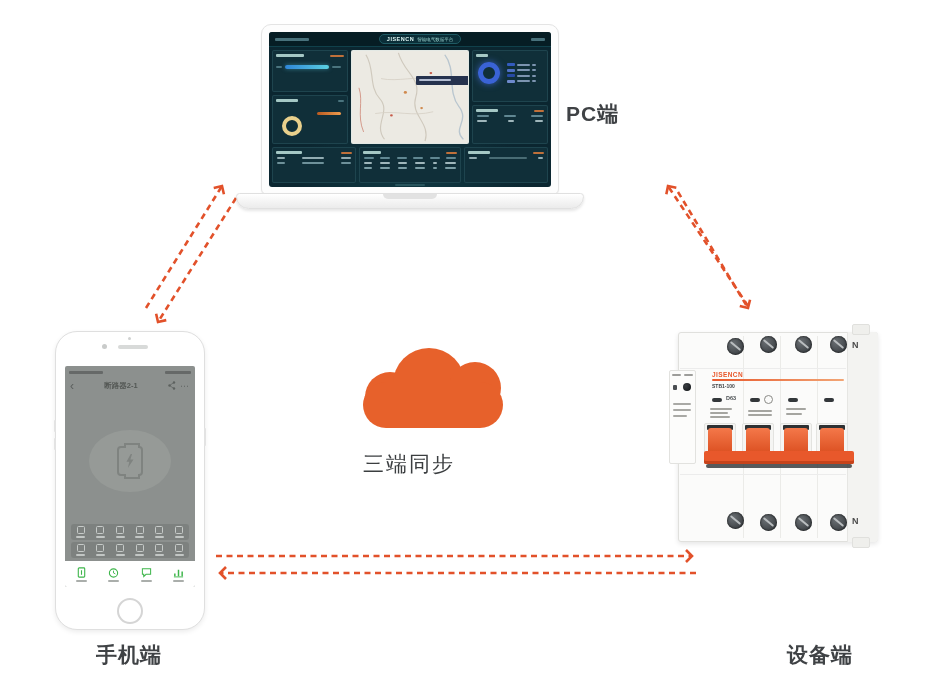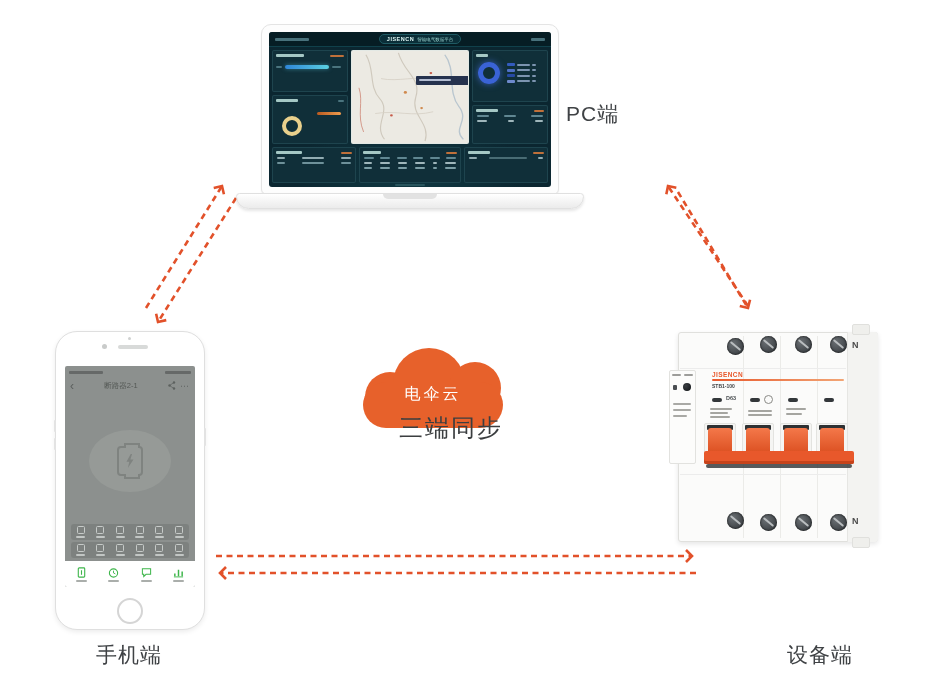--- a/index.html
+++ b/index.html
@@ -1,20 +1,20 @@
 <!DOCTYPE html>
 <html><head>
 <meta charset="utf-8">
 <style>
   html,body{margin:0;padding:0;background:#fff;font-family:"Liberation Sans",sans-serif;}
   .stage{position:relative;width:925px;height:694px;background:#ffffff;overflow:hidden;}
   
   .tb{display:inline-block;height:3px;border-radius:1px;background:#9fb3ba;opacity:.85;}
   
-  .big-label{position:absolute;font-size:21px;color:#3f4245;letter-spacing:1px;}
+  .big-label{position:absolute;font-size:21px;color:#3f4245;letter-spacing:1px;font-weight:bold;}
   
   svg.arrows{position:absolute;left:0;top:0;pointer-events:none;}
   
   .laptop-screen{position:absolute;left:261px;top:24px;width:298px;height:171px;background:#fdfdfd;border:1px solid #e4e4e4;border-radius:10px 10px 6px 6px;padding:7px;box-sizing:border-box;box-shadow:0 1px 2px rgba(0,0,0,.06);}
   .laptop-base{position:absolute;left:236px;top:193px;width:348px;height:16px;background:linear-gradient(#ffffff,#ebebeb);border:1px solid #e0e0e0;border-radius:4px 4px 14px 14px;box-shadow:0 2px 3px rgba(0,0,0,.10);box-sizing:border-box;}
   .base-notch{position:absolute;left:146px;top:0;width:54px;height:5px;background:#e2e2e2;border-radius:0 0 8px 8px;}
   .dash{width:100%;height:100%;background:#0B2630;background-image:radial-gradient(ellipse at 50% 130%, rgba(30,110,120,.30), transparent 60%);border-radius:3px;overflow:hidden;display:flex;flex-direction:column;}
   .dash-hd{height:14px;flex:none;display:flex;align-items:center;justify-content:space-between;padding:0 6px;background:rgba(4,24,30,.65);border-bottom:1px solid #10404a;}
   .logo-pill{display:flex;align-items:center;gap:3px;border:1px solid #1f5a63;background:#0a2e38;border-radius:8px;padding:1px 7px;}
   .logo-brand{font-size:5.5px;font-weight:bold;color:#dff5f2;letter-spacing:.5px;}
@@ -49,21 +49,21 @@
   
   .phone{position:absolute;left:55px;top:331px;width:150px;height:299px;background:#fff;border:1px solid #dfdfdf;border-radius:22px;box-shadow:0 2px 5px rgba(0,0,0,.08);box-sizing:border-box;}
   .p-sensor{position:absolute;left:72px;top:5px;width:3px;height:3px;border-radius:50%;background:#cfd1d0;}
   .p-cam{position:absolute;left:46px;top:12px;width:5px;height:5px;border-radius:50%;background:#c9cbca;}
   .p-speaker{position:absolute;left:62px;top:13px;width:30px;height:4px;border-radius:3px;background:#d8dad9;}
   .p-btn{position:absolute;background:#e3e3e3;border-radius:2px;}
   .phone-screen{position:absolute;left:9px;top:34px;width:130px;height:221px;background:#8C908E;border-radius:2px;overflow:hidden;}
   .pstatus{height:9px;display:flex;justify-content:space-between;align-items:center;padding:2px 4px 0 4px;}
   .pnav{height:17px;display:flex;align-items:center;padding:0 5px;color:#5b5f5d;}
   .pnav .back{font-size:12px;line-height:10px;}
-  .pnav .ptitle{flex:1;text-align:center;font-size:7.5px;color:#545855;}
+  .pnav .ptitle{flex:1;text-align:center;font-size:7.5px;color:#545855;font-weight:bold;}
   .pnav .more{font-size:9px;letter-spacing:1px;}
   .pellipse{position:absolute;left:24px;top:64px;width:82px;height:62px;border-radius:50%;background:#969A97;display:flex;align-items:center;justify-content:center;}
   .picon{position:relative;width:26px;height:30px;border:2px solid #7f8380;border-radius:4px;display:flex;align-items:center;justify-content:center;box-sizing:border-box;}
   .picon::before,.picon::after{content:"";position:absolute;left:5px;width:12px;height:3px;background:#969A97;border:2px solid #7f8380;}
   .picon::before{top:-5px;border-bottom:none;}
   .picon::after{bottom:-5px;border-top:none;}
   .picon-row{position:absolute;left:6px;width:118px;height:16px;background:rgba(50,54,52,.16);border-radius:3px;display:flex;align-items:center;justify-content:space-around;}
   .pr1{top:158px;} .pr2{top:176px;}
   .pcell{display:flex;flex-direction:column;align-items:center;gap:2px;}
   .pcell .ic{width:6px;height:6px;border:1px solid #c6cac8;border-radius:1.5px;}
@@ -73,21 +73,21 @@
   .tcell .lb{width:11px;height:2px;background:#aaaeab;border-radius:1px;}
   .home{position:absolute;left:61px;bottom:5px;width:26px;height:26px;border:2px solid #d5d5d5;border-radius:50%;box-sizing:border-box;background:#fff;}
   
   .cloud{position:absolute;left:363px;top:348px;width:140px;height:80px;}
   .cloud .c{position:absolute;border-radius:50%;background:#E7612B;}
   .cloud .c1{left:2px;top:24px;width:50px;height:50px;}
   .cloud .c2{left:30px;top:0;width:72px;height:72px;}
   .cloud .c3{left:86px;top:14px;width:52px;height:52px;}
   .cloud .cbase{position:absolute;left:0;top:34px;width:140px;height:46px;border-radius:23px;background:#E7612B;}
   .cloud .ctext{position:absolute;left:0;top:36px;width:100%;text-align:center;color:#fff;font-size:16px;letter-spacing:3px;}
-  .sync-label{position:absolute;left:363px;top:412px;width:140px;text-align:right;font-size:24px;color:#3b3e40;letter-spacing:2px;}
+  .sync-label{position:absolute;left:363px;top:450px;width:140px;text-align:left;font-size:21px;color:#3b3e40;letter-spacing:2px;}
   
   .breaker{position:absolute;left:668px;top:322px;width:212px;height:224px;}
   .b-body{position:absolute;left:10px;top:10px;right:2px;bottom:4px;background:#fbfbfa;border:1px solid #e0e0dd;border-radius:3px;box-shadow:0 2px 5px rgba(0,0,0,.10);}
   .b-rail{position:absolute;right:2px;top:10px;bottom:4px;width:30px;background:#f3f3f1;border-left:1px solid #e6e6e3;border-radius:0 3px 3px 0;}
   .b-clip{position:absolute;right:10px;width:16px;height:9px;background:#efefec;border:1px solid #e0e0dd;border-radius:2px;}
   .groove{position:absolute;top:14px;bottom:8px;width:1px;background:#ebebe8;}
   .hline{position:absolute;left:12px;right:34px;height:1px;background:#ececе9;background:#ececec;}
   .screw{position:absolute;width:17px;height:17px;border-radius:50%;background:radial-gradient(circle at 35% 35%,#6a6f73,#2e3236);box-shadow:inset 0 0 2px #000;}
   .screw::after{content:"";position:absolute;left:2px;top:7px;width:13px;height:2px;background:#b9bdbf;transform:rotate(40deg);border-radius:1px;}
   .nlab{position:absolute;font-size:9px;font-weight:bold;color:#4a4a4a;}
@@ -407,21 +407,20 @@
     </div>
     <div class="home"></div>
   </div>
   <div class="big-label" style="left:96px;top:641px">手机端</div>
 
   <div class="cloud">
     <div class="c c1"></div>
       <div class="c c2"></div>
       <div class="c c3"></div>
       <div class="cbase"></div>
-    <div class="ctext">电伞云</div>
   </div>
   <div class="sync-label">三端同步</div>
 
   <div class="breaker">
     <div class="b-body"></div>
     <div class="b-rail"></div>
     <div class="b-clip" style="top:2px"></div>
     <div class="b-clip" style="bottom:-2px"></div>
     <div class="groove" style="left:75px"></div>
     <div class="groove" style="left:112px"></div>

